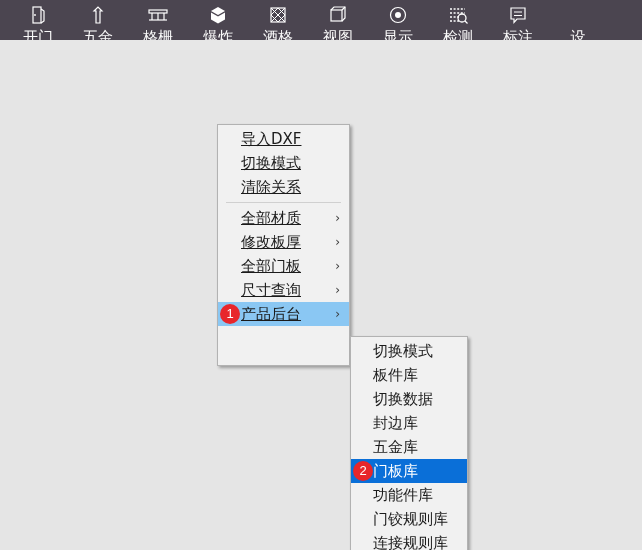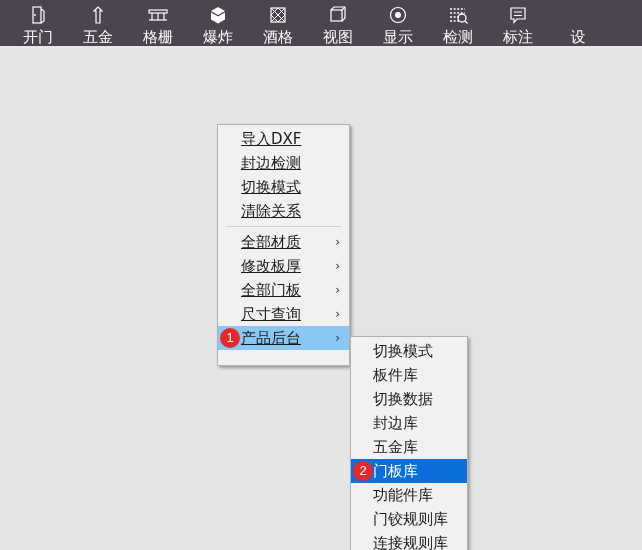--- a/index.html
+++ b/index.html
@@ -25,21 +25,21 @@
     height: 500px;
     background: #e5e5e5;
   }
 
   
   #toolbar {
     position: absolute;
     left: 0;
     top: 0;
     width: 642px;
-    height: 46px;
+    height: 40px;
     background: #4b4550;
     display: flex;
     align-items: flex-start;
     overflow: hidden;
   }
   .tool {
     flex: 0 0 auto;
     width: 60px;
     height: 50px;
     display: flex;
@@ -268,23 +268,20 @@
   </div>
 
 </div>
 
 <div class="menu" id="context-menu">
 
   <div class="mi">
     <span class="mlabel">导入DXF</span>
   </div>
   <div class="mi">
-    <span class="mlabel">封边检测</span>
-  </div>
-  <div class="mi">
     <span class="mlabel">切换模式</span>
   </div>
   <div class="mi">
     <span class="mlabel">清除关系</span>
   </div>
 
   <div class="sep"></div>
 
   <div class="mi">
     <span class="mlabel">全部材质</span>

